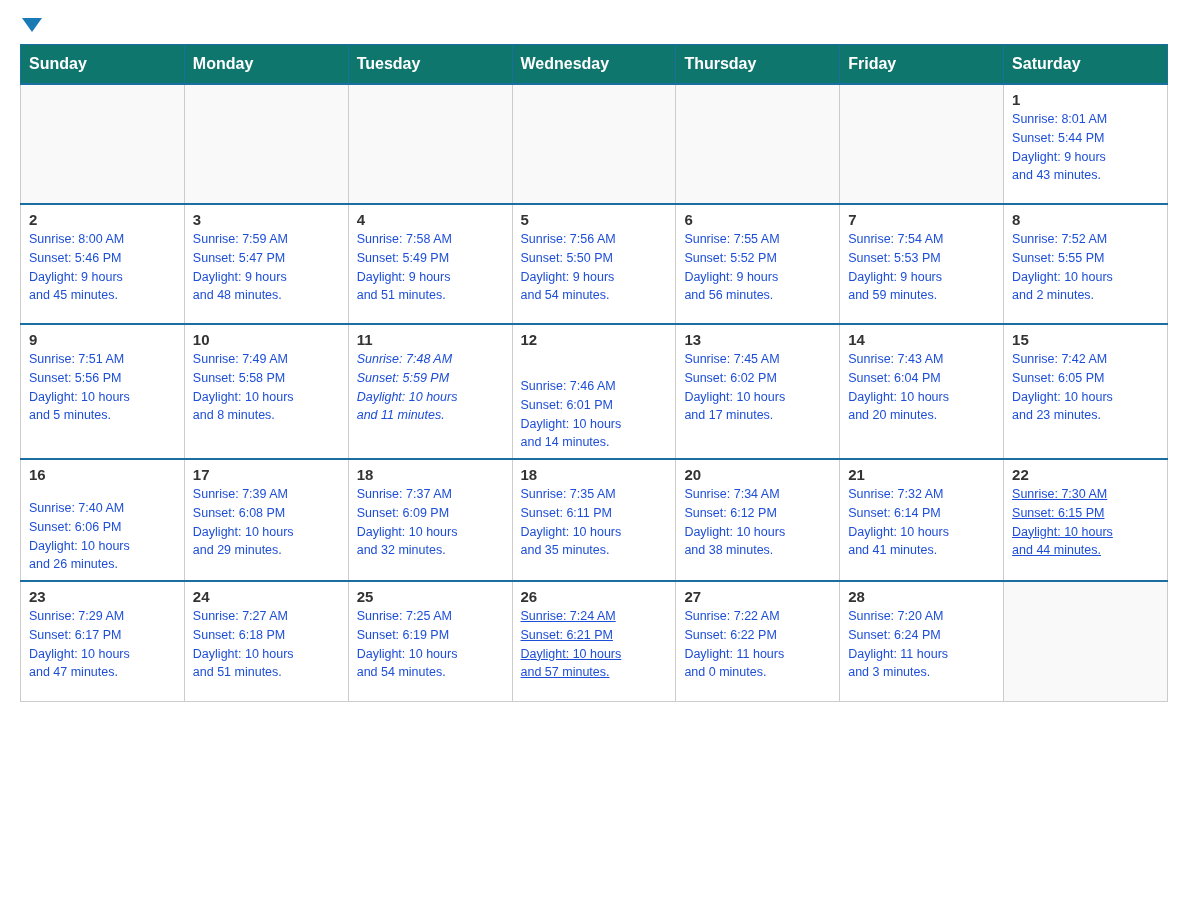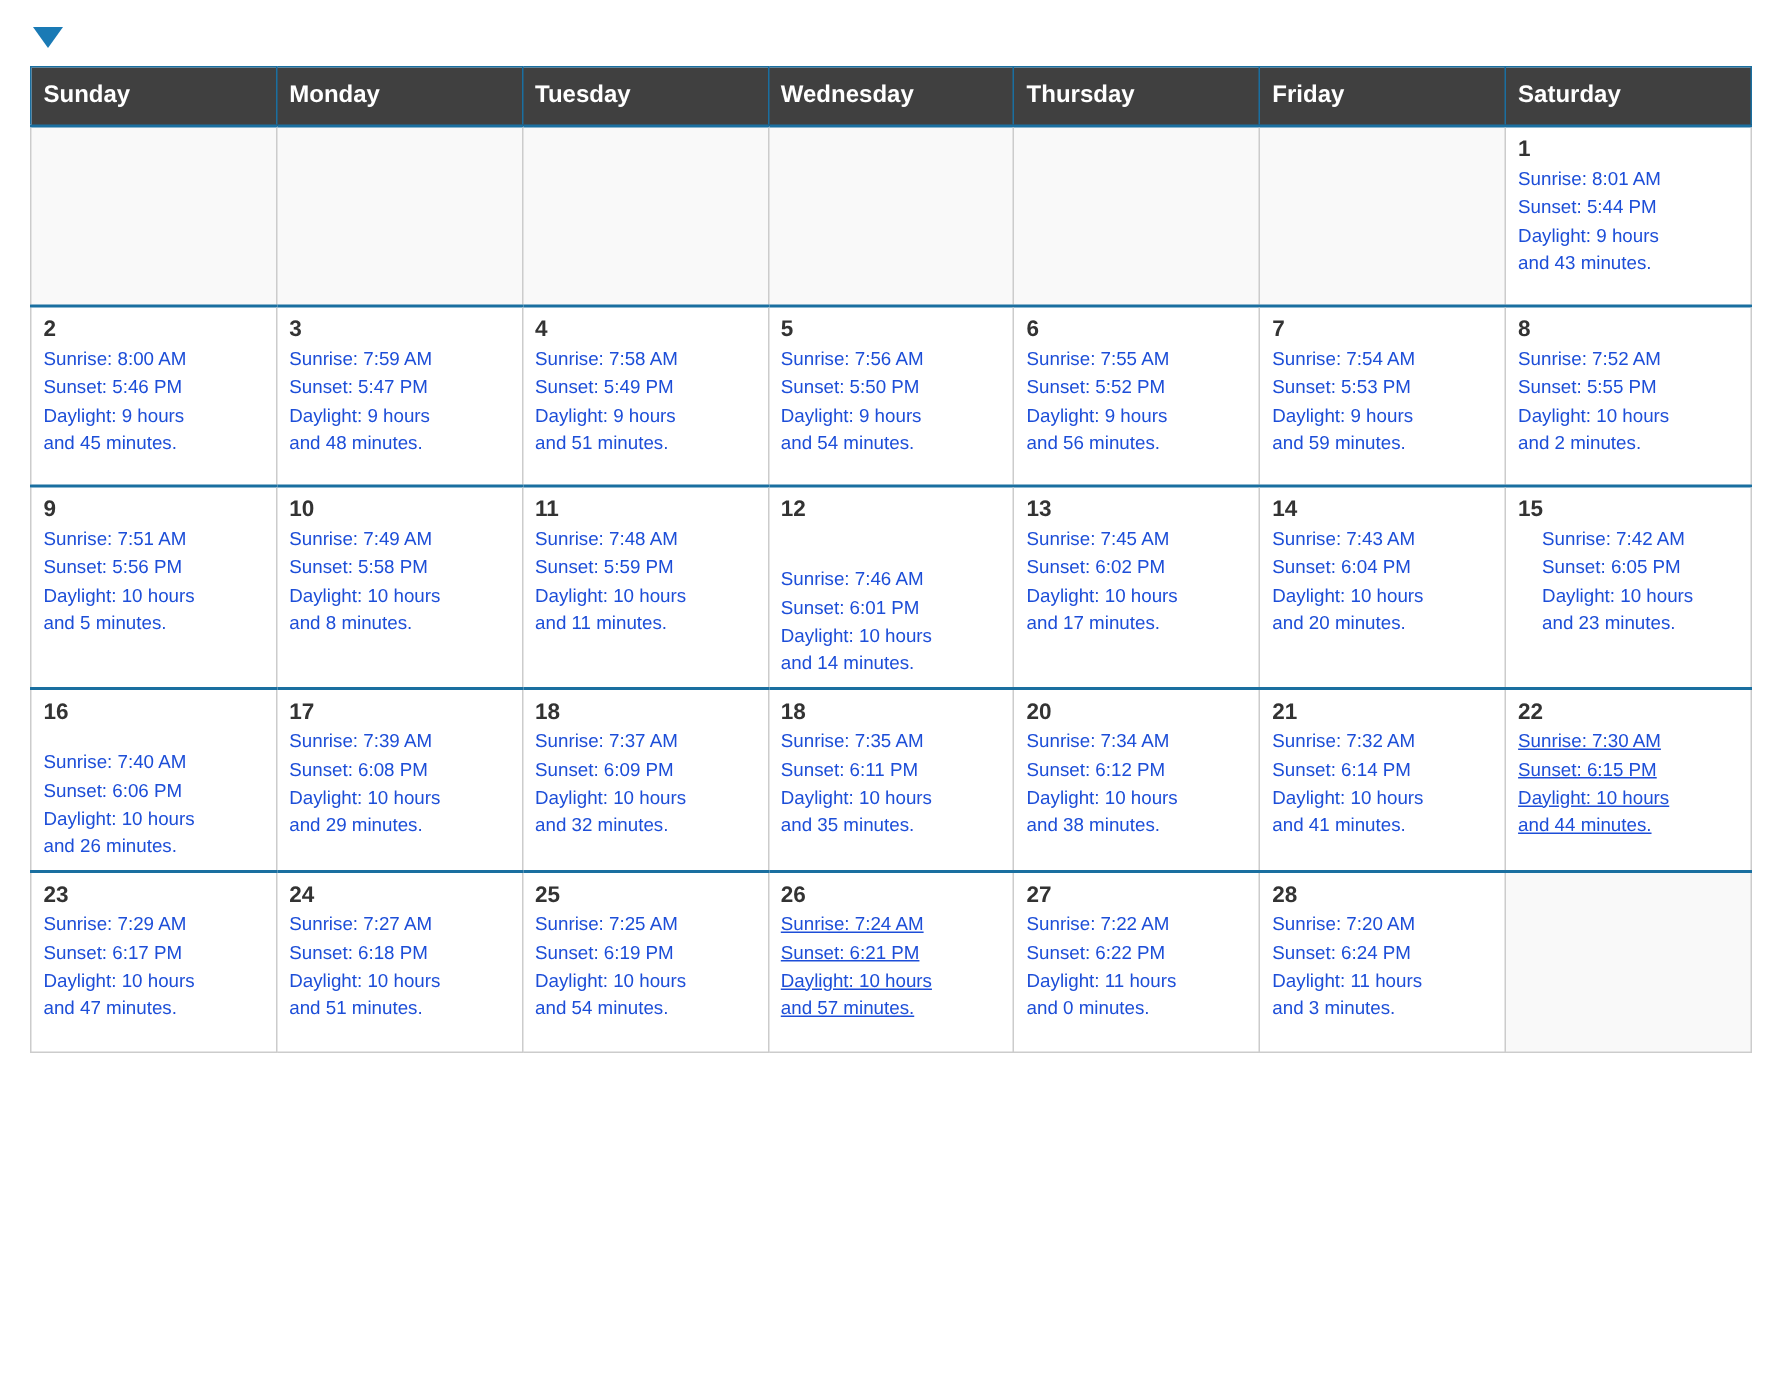--- a/index.html
+++ b/index.html
@@ -58,21 +58,21 @@
       font-size: 22px;
       color: #555;
       margin-top: 4px;
     }
     .calendar {
       width: 100%;
       border-collapse: collapse;
       margin-top: 10px;
     }
     .calendar th {
-      background-color: #404040;
+      background-color: #0f766e;
       color: #fff;
       font-size: 16px;
       font-weight: bold;
       padding: 10px 8px;
       text-align: left;
       border: 1px solid #1a6fa0;
     }
     .calendar td {
       vertical-align: top;
       padding: 6px 8px;
@@ -212,21 +212,21 @@
         </td>
         <td>
           <span class="day-number">10</span>
           <div class="day-info" style="white-space: pre-line;">Sunrise: 7:49 AM
 Sunset: 5:58 PM
 Daylight: 10 hours
 and 8 minutes.</div>
         </td>
         <td>
           <span class="day-number">11</span>
-          <div class="day-info" style="white-space: pre-line;">Sunrise: 7:48 AM
+          <div class="day-info" style="white-space: pre-line; font-style: italic;">Sunrise: 7:48 AM
 Sunset: 5:59 PM
 Daylight: 10 hours
 and 11 minutes.</div>
         </td>
         <td>
           <span class="day-number">12</span>
           <div class="day-info" style="white-space: pre-line; margin-top: 29px;">Sunrise: 7:46 AM
 Sunset: 6:01 PM
 Daylight: 10 hours
 and 14 minutes.</div>
@@ -240,21 +240,21 @@
         </td>
         <td>
           <span class="day-number">14</span>
           <div class="day-info" style="white-space: pre-line;">Sunrise: 7:43 AM
 Sunset: 6:04 PM
 Daylight: 10 hours
 and 20 minutes.</div>
         </td>
         <td>
           <span class="day-number">15</span>
-          <div class="day-info" style="white-space: pre-line; margin-left: 16px;">Sunrise: 7:42 AM
+          <div class="day-info" style="white-space: pre-line;">Sunrise: 7:42 AM
 Sunset: 6:05 PM
 Daylight: 10 hours
 and 23 minutes.</div>
         </td>
       </tr>
       <tr class="week-row">
         <td>
           <span class="day-number">16</span>
           <div class="day-info" style="white-space: pre-line; margin-top: 16px;">Sunrise: 7:40 AM
 Sunset: 6:06 PM

